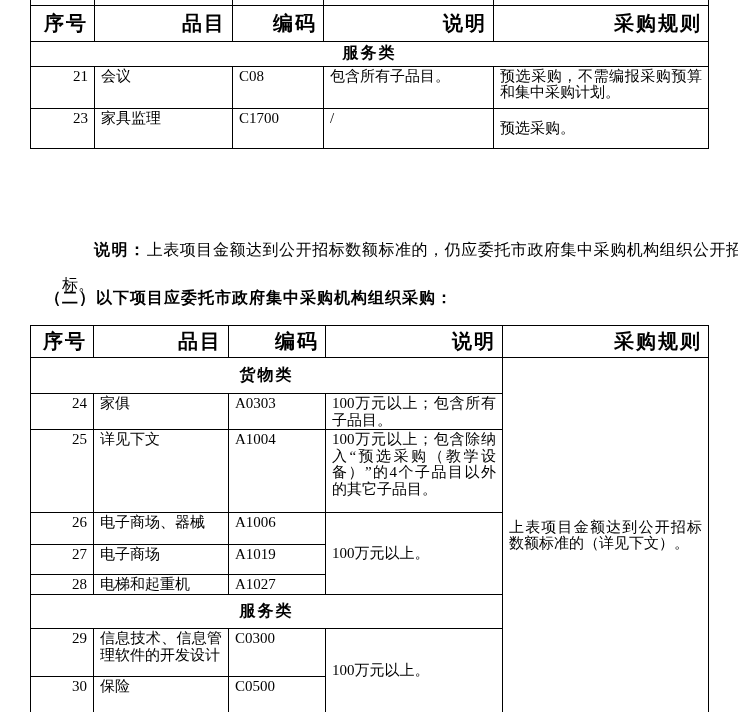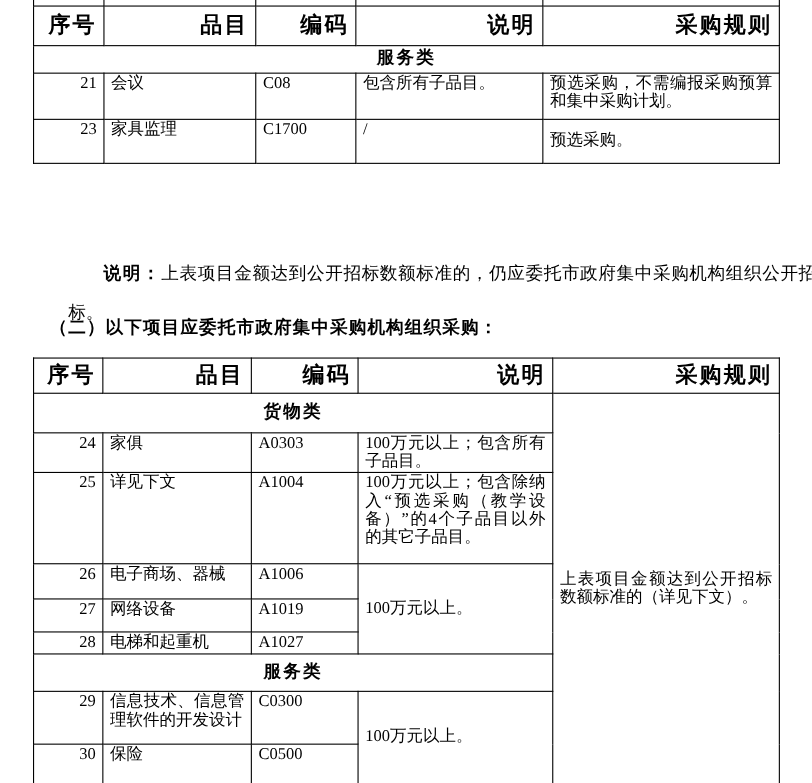--- a/index.html
+++ b/index.html
@@ -153,21 +153,21 @@
       <td>100万元以上；包含除纳入“预选采购（教学设备）”的4个子品目以外的其它子品目。</td>
     </tr>
     <tr style="height:32px;">
       <td class="seq">26</td>
       <td>电子商场、器械</td>
       <td>A1006</td>
       <td class="vmid" rowspan="3">100万元以上。</td>
     </tr>
     <tr style="height:30px;">
       <td class="seq">27</td>
-      <td>网络设备</td>
+      <td>电子商场</td>
       <td>A1019</td>
     </tr>
     <tr style="height:20px;">
       <td class="seq">28</td>
       <td>电梯和起重机</td>
       <td>A1027</td>
     </tr>
     <tr style="height:34px;">
       <td class="cat" colspan="4">服务类</td>
     </tr>

